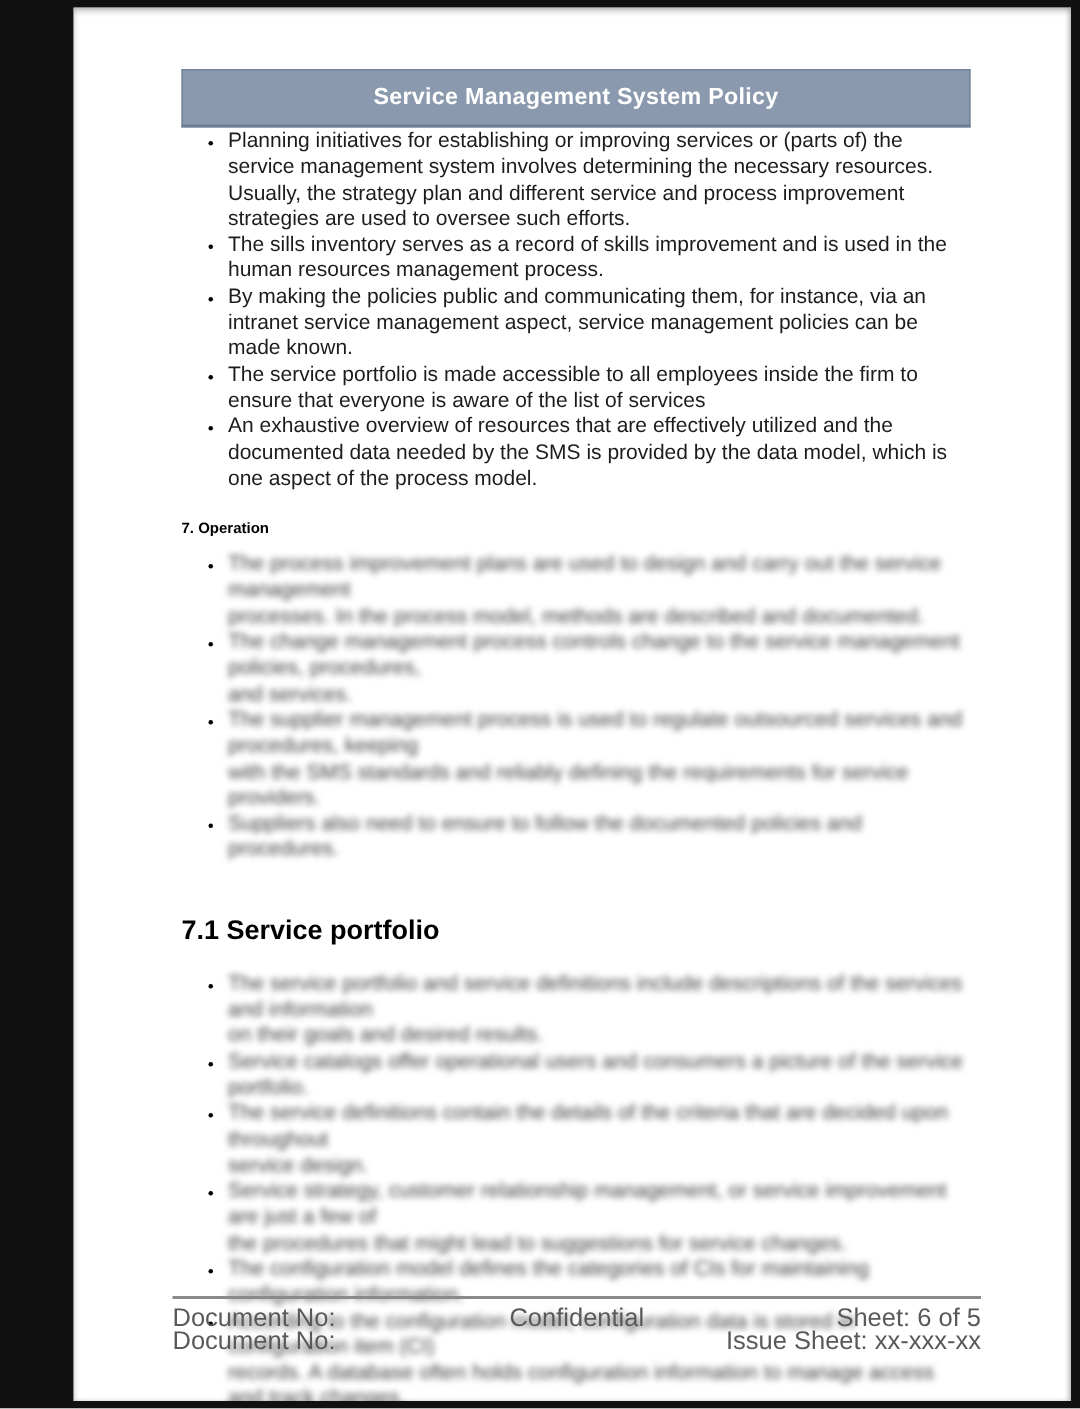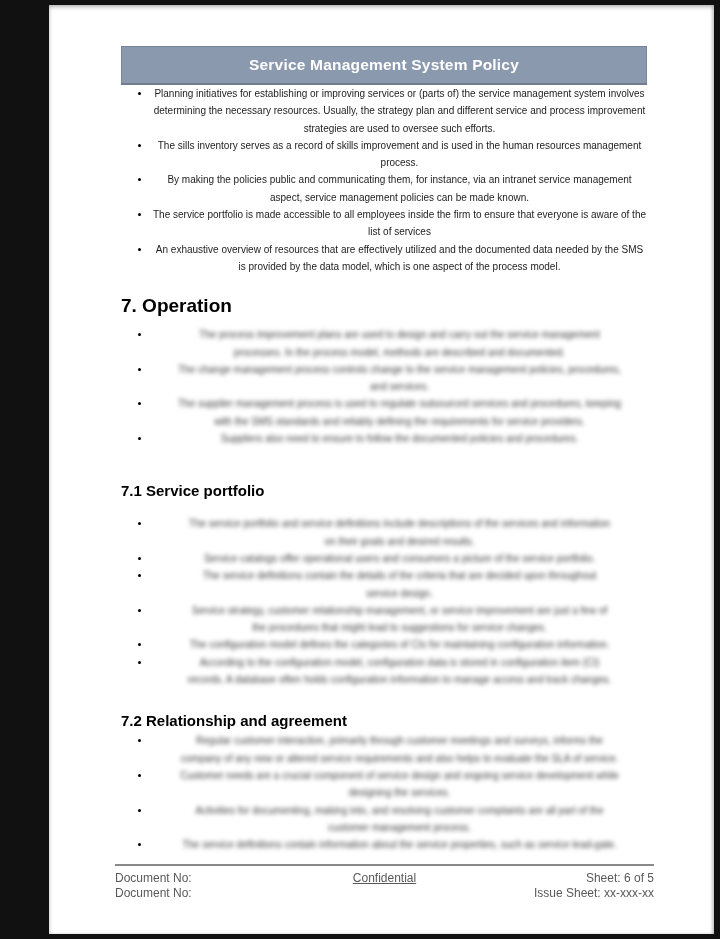--- a/index.html
+++ b/index.html
@@ -28,56 +28,56 @@
     background:#8b99ae;
     border:1px solid #76849a;
     border-bottom:2px solid #6f7d93;
     display:flex;align-items:center;justify-content:center;
   }
   .banner span{
     color:#ffffff;font-weight:bold;font-size:15.5px;letter-spacing:0.2px;
   }
   ul.list{
     margin:0;padding-left:30px;
-    font-size:10px;line-height:17.3px;color:#1c1c1c;text-align:center;
+    font-size:14px;line-height:17.3px;color:#1c1c1c;
   }
   ul.list li{margin:0;padding-left:1px;}
   ul.list li::marker{color:#000;font-size:10px;}
   .crisp{margin-top:17px;}
   .crisp .line{display:inline;}
   .blurred .line{display:block;}
   .blurred .li-text{
     display:block;
     filter:blur(2px);
     color:#3e3e3e;
   }
   .blurred{line-height:16.9px;}
   .indented{padding-left:52px;}
   h1.sec{
-    font-size:19px;font-weight:bold;color:#000;
+    font-size:10px;font-weight:bold;color:#000;
     margin:20px 0 9px 0;
   }
   h2.sec{
-    font-size:15px;font-weight:bold;color:#000;
+    font-size:18px;font-weight:bold;color:#000;
   }
   h2.sec.sp1{margin:35px 0 16px 0;}
   h2.sec.sp2{margin:24px 0 3px 0;}
   .footer{
     position:absolute;left:66px;right:60px;bottom:32px;
   }
   .footer-line{
     border-top:2px solid #8a8a8a;
     margin-bottom:5px;
   }
   .footer-grid{
     display:grid;grid-template-columns:1fr auto 1fr;
-    font-size:12px;line-height:15.6px;color:#595959;
+    font-size:17px;line-height:15.6px;color:#595959;
   }
   .footer-grid .fl{text-align:left;}
-  .footer-grid .fc{text-align:center;padding-top:0;text-decoration:underline;}
+  .footer-grid .fc{text-align:center;padding-top:0;}
   .footer-grid .fr{text-align:right;}
 </style>
 </head>
 <body>
 
 <div class="frame">
   <div class="page">
     <div class="content">
 
       <div class="banner">

